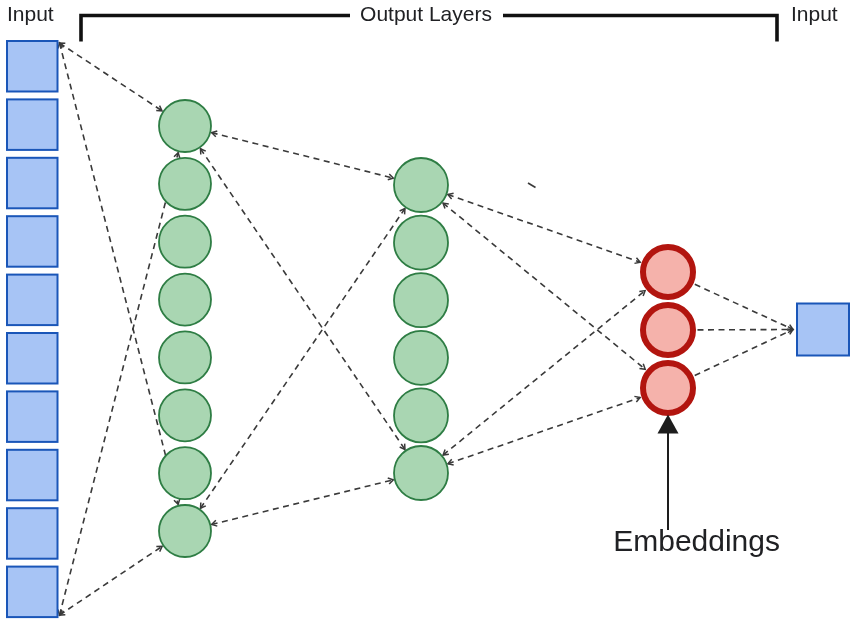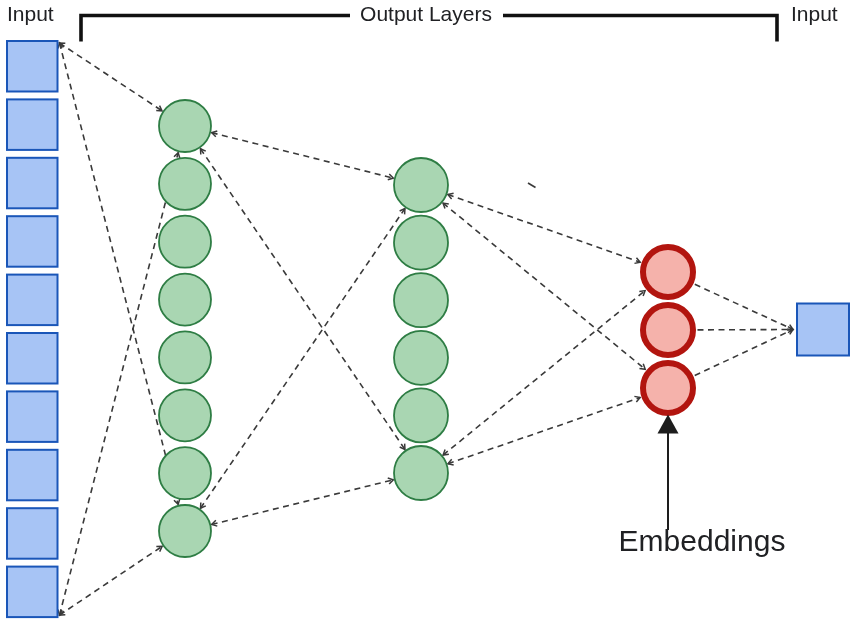--- a/index.html
+++ b/index.html
@@ -17,22 +17,22 @@
     line-height:1.15;
     white-space:nowrap;
     user-select:none;
   }
   .lbl-top{font-size:21px;top:2px;}
   #input-label{left:7px;}
   #hidden-layers-label{left:338px;width:176px;text-align:center;white-space:nowrap;}
   #output-label{left:791px;}
   #embeddings-label{
     font-size:30px;
-    left:596px;top:524px;width:212px;
-    text-align:center;
+    left:568px;top:524px;width:212px;
+    text-align:right;
   }
 </style>
 </head>
 <body>
 
 <div id="canvas">
   <svg id="net-svg" width="865" height="619" viewBox="0 0 865 619">
       <defs>
         <marker id="chev-end" viewBox="0 0 8 8" refX="6.5" refY="4" markerWidth="8" markerHeight="8" orient="auto" markerUnits="userSpaceOnUse">
           <path d="M1.5,1 L6.5,4 L1.5,7" fill="none" stroke="#3a3a3a" stroke-width="1.5"></path>

